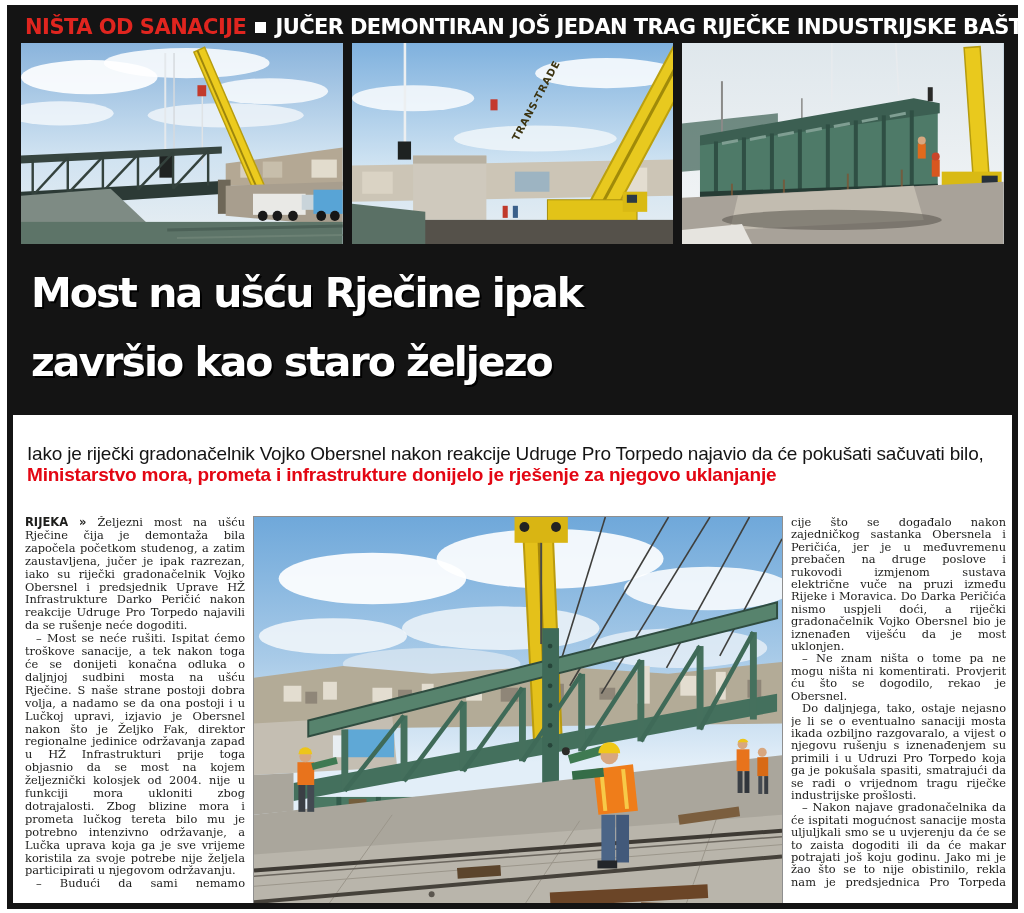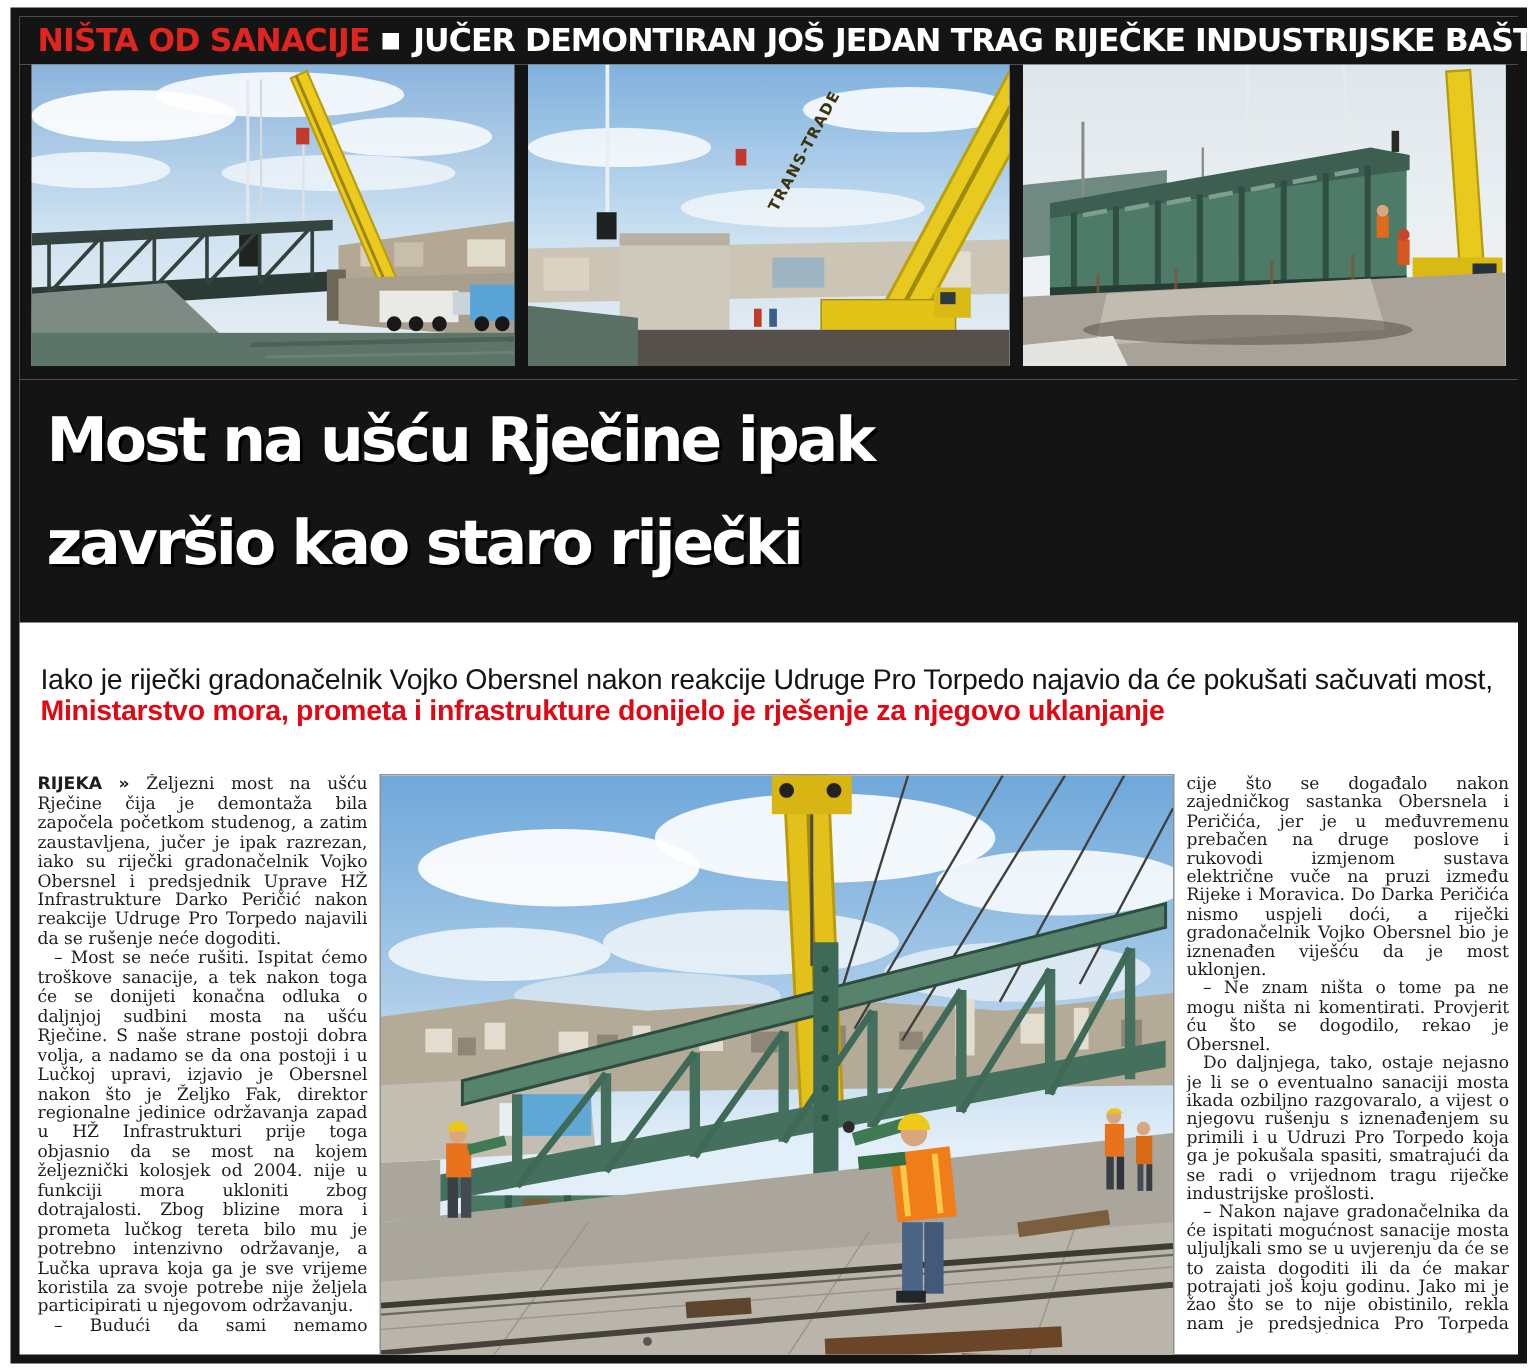--- a/index.html
+++ b/index.html
@@ -221,24 +221,24 @@
           <polygon points="0,154 322,138 322,200 0,200" fill="#a8a299"></polygon>
           <polygon points="56,152 232,142 242,176 48,186" fill="#c2bcb0"></polygon>
           <ellipse cx="150" cy="176" rx="110" ry="10" fill="#55524a" opacity="0.55"></ellipse>
           <polygon points="0,186 60,180 70,200 0,200" fill="#e6e4df"></polygon>
         </svg>
       </div>
     </div>
 
     <div class="headblock">
       <div class="hl">Most na ušću Rječine ipak</div>
-      <div class="hl">završio kao staro riječki</div>
+      <div class="hl">završio kao staro željezo</div>
     </div>
 
-    <p class="lede"><span>Iako je riječki gradonačelnik Vojko Obersnel nakon reakcije Udruge Pro Torpedo najavio da će pokušati sačuvati most, </span><span class="red">Ministarstvo mora, prometa i infrastrukture donijelo je rješenje za njegovo uklanjanje</span></p>
+    <p class="lede"><span>Iako je riječki gradonačelnik Vojko Obersnel nakon reakcije Udruge Pro Torpedo najavio da će pokušati sačuvati bilo, </span><span class="red">Ministarstvo mora, prometa i infrastrukture donijelo je rješenje za njegovo uklanjanje</span></p>
 
     <div class="bodyrow">
 
       <div class="col left">
         <p class="first"><span class="loc">RIJEKA</span> <span class="marker">»</span> <span>Željezni most na ušću Rječine čija je demontaža bila započela početkom studenog, a zatim zaustavljena, jučer je ipak razrezan, iako su riječki gradonačelnik Vojko Obersnel i predsjednik Uprave HŽ Infrastrukture Darko Peričić nakon reakcije Udruge Pro Torpedo najavili da se rušenje neće dogoditi.</span></p>
         <p>– Most se neće rušiti. Ispitat ćemo troškove sanacije, a tek nakon toga će se donijeti konačna odluka o daljnjoj sudbini mosta na ušću Rječine. S naše strane postoji dobra volja, a nadamo se da ona postoji i u Lučkoj upravi, izjavio je Obersnel nakon što je Željko Fak, direktor regionalne jedinice održavanja zapad u HŽ Infrastrukturi prije toga objasnio da se most na kojem željeznički kolosjek od 2004. nije u funkciji mora ukloniti zbog dotrajalosti. Zbog blizine mora i prometa lučkog tereta bilo mu je potrebno intenzivno održavanje, a Lučka uprava koja ga je sve vrijeme koristila za svoje potrebe nije željela participirati u njegovom održavanju.</p>
         <p>– Budući da sami nemamo sredstava za njegovo održavanje, Ministarstvo mora, prometa i infrastrukture donijelo je rješenje da se most ukloni, objasnio je Fak s kojim smo razgovarali i jučer, ali nije nam mogao dati podrobnije informa-</p>
       </div>
 
       <div class="centerphoto">

